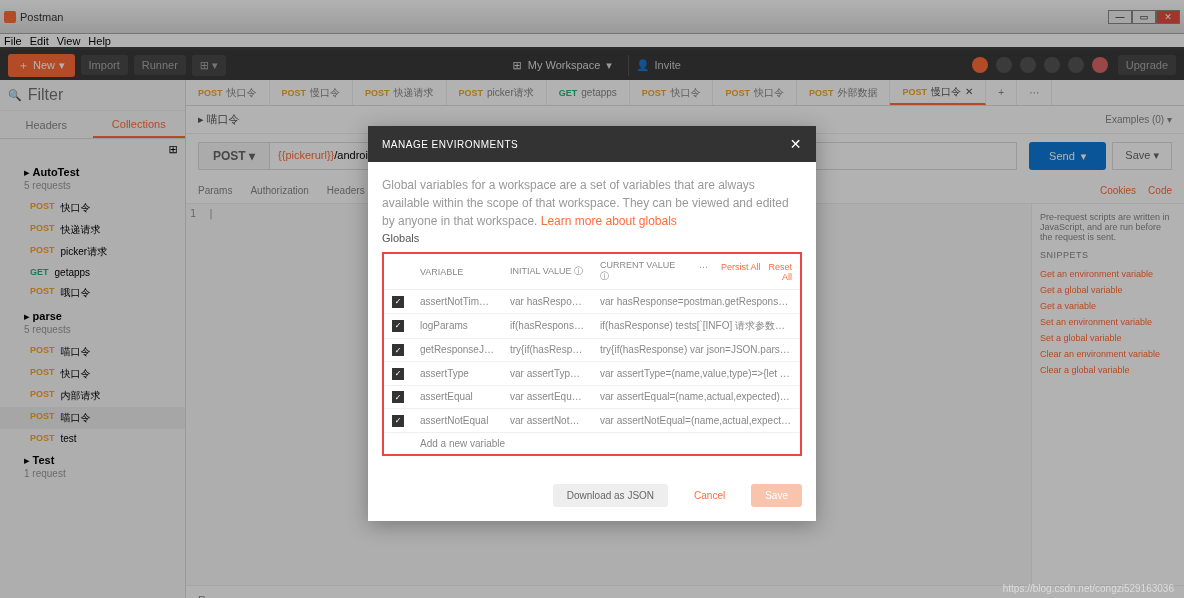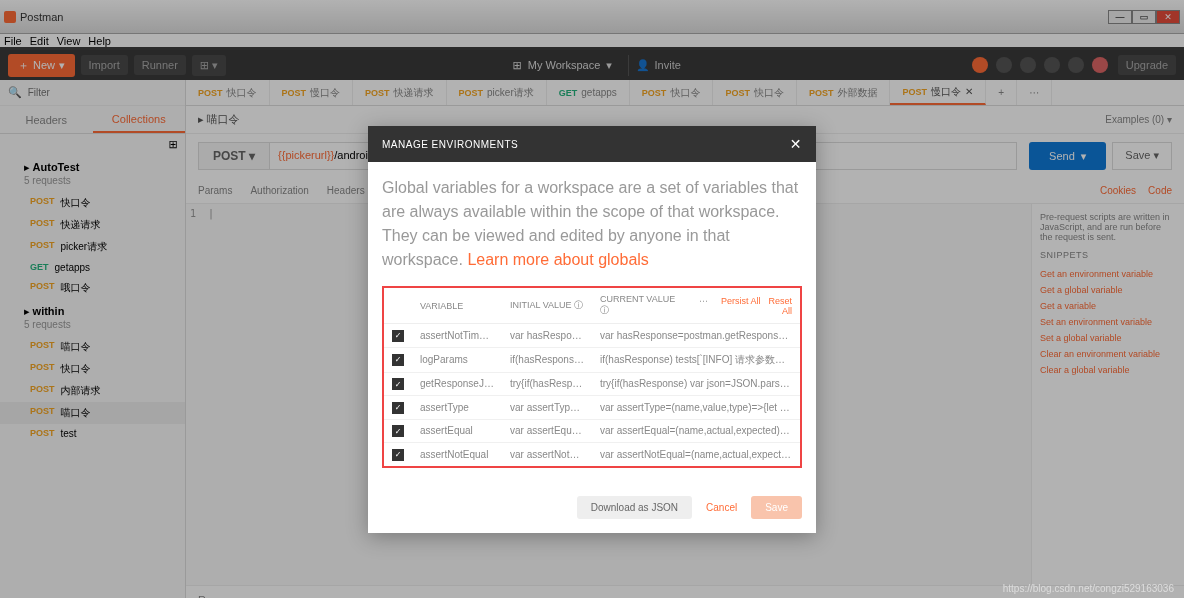--- a/index.html
+++ b/index.html
@@ -21,21 +21,21 @@
 .spacer { flex: 1; }
 .wsname { display: flex; gap: 6px; align-items: center; color: #ddd; padding: 4px 8px; }
 .invite { display: flex; gap: 4px; align-items: center; padding: 4px 8px; border-left: 1px solid #555; margin-left: 8px; }
 .rt-icon { width: 16px; height: 16px; background: #555; border-radius: 50%; margin: 0 4px; }
 .rt-icon.orange { background: #ff6c37; }
 .rt-icon.pink { background: #d66; }
 
 .main { display: flex; height: calc(100% - 64px); }
 .sidebar { width: 186px; border-right: 1px solid #ddd; background: #fafafa; display: flex; flex-direction: column; }
 .filter { display: flex; align-items: center; padding: 6px 8px; gap: 6px; border-bottom: 1px solid #eee; }
-.filter input { border: none; background: transparent; font-size: 10px; outline: none; flex: 1; }
+.filter input { border: none; background: transparent; font-size: 16px; outline: none; flex: 1; }
 .sidetabs { display: flex; height: 28px; border-bottom: 1px solid #ddd; }
 .sidetab { flex: 1; display: flex; align-items: center; justify-content: center; font-size: 11px; color: #888; cursor: pointer; }
 .sidetab.active { color: #ff6c37; border-bottom: 2px solid #ff6c37; }
 .addfolder { width: 24px; display: flex; align-items: center; justify-content: center; }
 .sideitems { overflow-y: auto; flex: 1; }
 .coll { padding: 6px 10px 6px 24px; font-size: 11px; cursor: pointer; }
 .coll .sub { color: #999; font-size: 10px; }
 .req { padding: 4px 10px 4px 30px; font-size: 10px; cursor: pointer; display: flex; gap: 6px; }
 .req.sel { background: #eee; }
 .method { font-weight: bold; font-size: 9px; }
@@ -71,32 +71,32 @@
 .snitem { color: #ff6c37; padding: 3px 0; cursor: pointer; font-size: 9px; }
 
 .resp { padding: 8px 12px; color: #888; border-top: 1px solid #eee; }
 
 
 .overlay { position: absolute; inset: 0; background: rgba(0,0,0,0.3); display: flex; align-items: flex-start; justify-content: center; }
 .modal { background: #fff; width: 448px; margin-top: 126px; box-shadow: 0 4px 20px rgba(0,0,0,0.3); }
 .mhead { background: #333; color: #fff; padding: 10px 14px; display: flex; align-items: center; font-size: 10px; letter-spacing: 0.5px; justify-content: space-between; }
 .mclose { margin-left: auto; cursor: pointer; font-size: 14px; }
 .mbody { padding: 14px; }
-.mdesc { color: #999; font-size: 16px; line-height: 1.5; margin-bottom: 14px; }
+.mdesc { color: #999; font-size: 12px; line-height: 1.5; margin-bottom: 2px; }
 .mdesc a { color: #ff6c37; text-decoration: none; }
 .mtitle { font-size: 11px; color: #555; margin-bottom: 8px; }
 .gtable { border: 2px solid #ef4444; width: 100%; border-collapse: collapse; }
 .gtable th { font-size: 9px; color: #888; text-align: left; padding: 6px 8px; border-bottom: 1px solid #eee; font-weight: normal; }
 .gtable td { font-size: 10px; padding: 5px 8px; border-bottom: 1px solid #f0f0f0; overflow: hidden; text-overflow: ellipsis; white-space: nowrap; max-width: 90px; color: #888; }
 .gtable td:first-child { width: 20px; text-align: center; }
 .chk { width: 12px; height: 12px; background: #333; color: #fff; display: inline-flex; align-items: center; justify-content: center; font-size: 8px; }
 .thact { text-align: right !important; margin-top: 20px; }
 .thact a { color: #ff6c37; margin-left: 8px; cursor: pointer; font-size: 9px; }
 .addvar { color: #bbb; font-size: 10px; }
-.mfoot { display: flex; gap: 0; justify-content: flex-end; padding: 14px; }
+.mfoot { display: flex; gap: 12px; justify-content: flex-end; padding: 14px; }
 .mbtn { padding: 6px 14px; font-size: 10px; border-radius: 3px; cursor: pointer; }
 .mbtn.dl { background: #eee; color: #666; }
 .mbtn.cancel { color: #ff6c37; }
 .mbtn.save { background: #f9c4ac; color: #fff; }
 
 .watermark { position: absolute; bottom: 4px; right: 10px; color: #ddd; font-size: 10px; }
 </style>
 </head>
 <body>
 
@@ -173,41 +173,42 @@
           <span>picker请求</span>
         </div>
         <div class="req">
           <span class="method get">GET</span>
           <span>getapps</span>
         </div>
         <div class="req">
           <span class="method post">POST</span>
           <span>哦口令</span>
         </div>
-        <div class="coll">▸ <b>within</b><br><span class="sub">5 requests</span></div>
+        <div class="coll">▸ <b>parse</b><br><span class="sub">5 requests</span></div>
         <div class="req">
           <span class="method post">POST</span>
           <span>喵口令</span>
         </div>
         <div class="req">
           <span class="method post">POST</span>
           <span>快口令</span>
         </div>
         <div class="req">
           <span class="method post">POST</span>
           <span>内部请求</span>
         </div>
         <div class="req sel">
           <span class="method post">POST</span>
           <span>喵口令</span>
         </div>
         <div class="req">
           <span class="method post">POST</span>
           <span>test</span>
         </div>
+        <div class="coll">▸ <b>Test</b><br><span class="sub">1 request</span></div>
       </div>
   </div>
 
   <div class="content">
     <div class="tabbar" id="tabbar">
         <div class="tab">
           <span class="method post">POST</span>
           <span>快口令</span>
         </div>
         <div class="tab">
@@ -291,20 +292,21 @@
 <div class="overlay">
   <div class="modal">
     <div class="mhead">
       <span>MANAGE ENVIRONMENTS</span>
       <span class="mclose">✕</span>
     </div>
     <div class="mbody">
       <div class="mdesc">
         <span>Global variables for a workspace are a set of variables that are always available within the scope of that workspace. They can be viewed and edited by anyone in that workspace. </span><a>Learn more about globals</a>
       </div>
+      <div class="mtitle">Globals</div>
       <table class="gtable">
         <thead>
             <tr>
           <th></th>
           <th>VARIABLE</th>
           <th><span>INITIAL VALUE</span> ⓘ</th>
           <th><span>CURRENT VALUE</span> ⓘ</th>
           <th class="thact">⋯ &nbsp;<a>Persist All</a><a>Reset All</a></th>
         </tr>
           </thead>
@@ -338,20 +340,24 @@
               <td>assertEqual</td>
               <td>var assertEqual=(na...</td>
               <td colspan="2">var assertEqual=(name,actual,expected)=&gt;{tests[`${nam...</td>
             </tr>
             <tr>
               <td><span class="chk">✓</span></td>
               <td>assertNotEqual</td>
               <td>var assertNotEqual=(...</td>
               <td colspan="2">var assertNotEqual=(name,actual,expected)=&gt;{tests[`${n...</td>
             </tr>
+            <tr>
+              <td></td>
+              <td colspan="4" class="addvar">Add a new variable</td>
+            </tr>
           </tbody>
       </table>
     </div>
     <div class="mfoot">
       <div class="mbtn dl">Download as JSON</div>
       <div class="mbtn cancel">Cancel</div>
       <div class="mbtn save">Save</div>
     </div>
   </div>
 </div>

